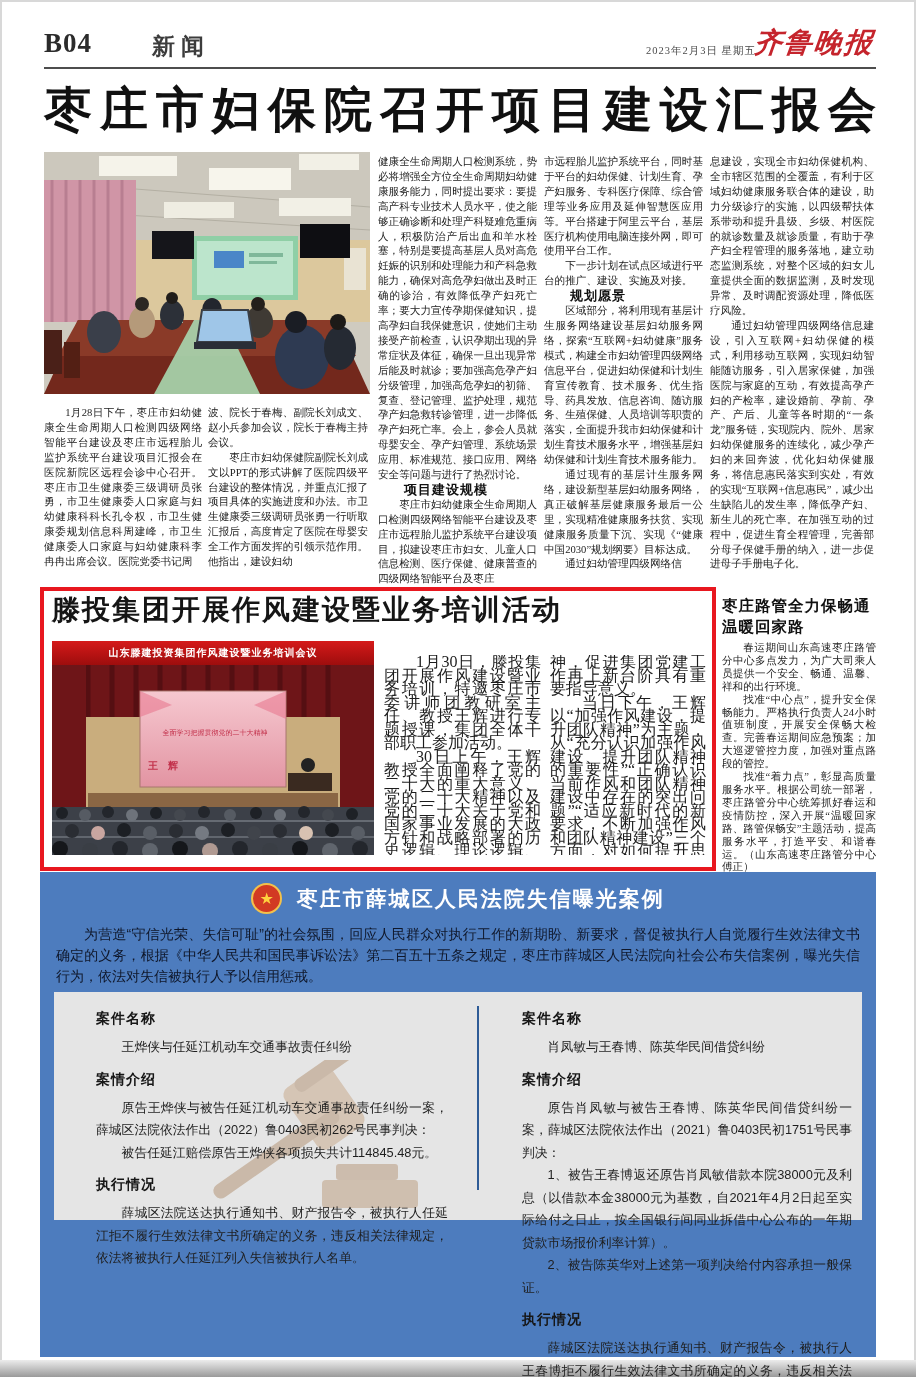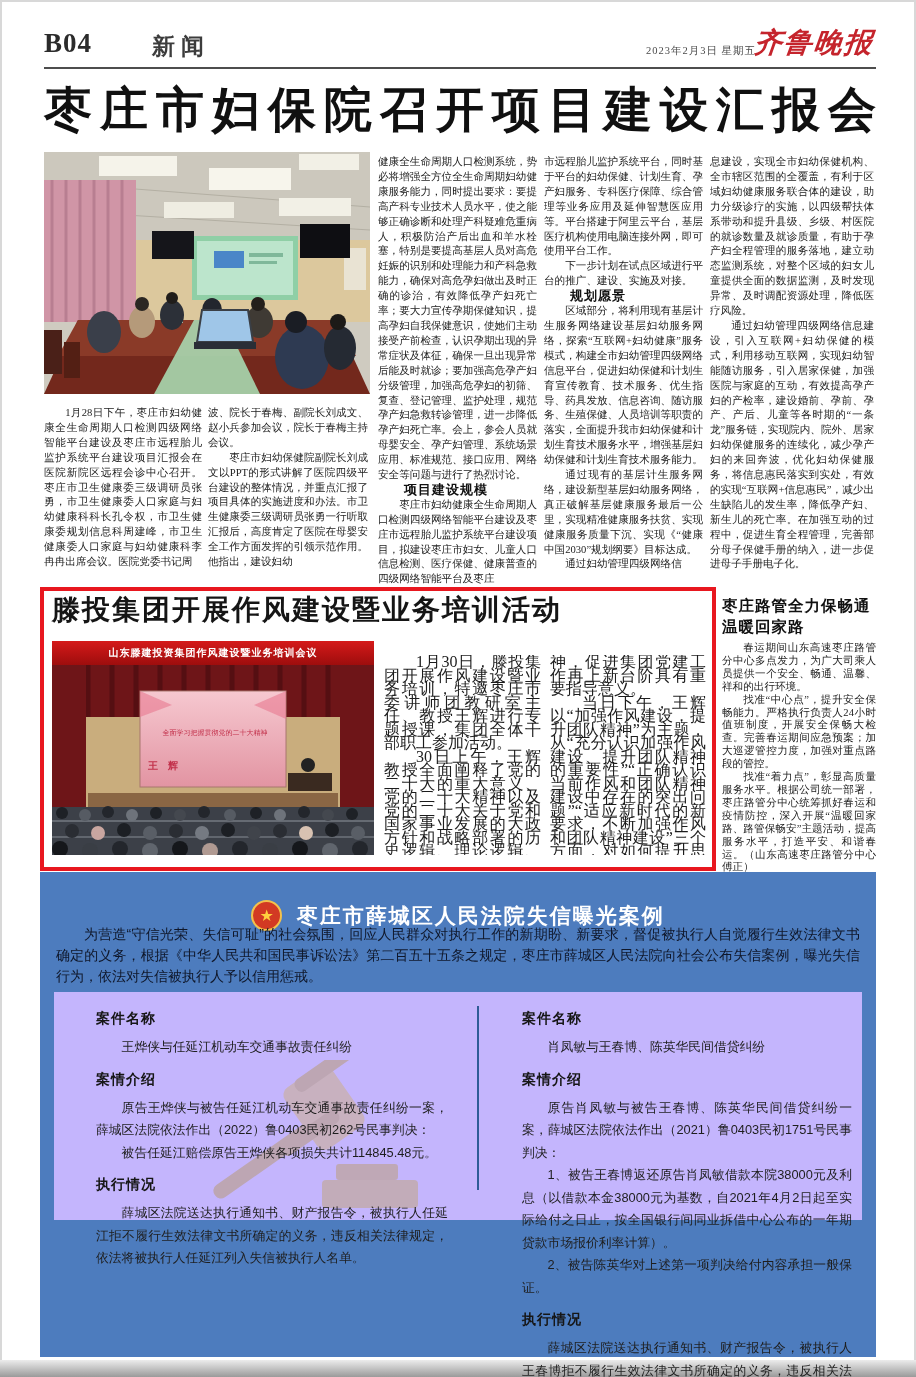--- a/index.html
+++ b/index.html
@@ -47,28 +47,28 @@
   .a2cb{left:506px;width:156px;}
   .byline{margin-left:10px;white-space:nowrap;}
   
   .sidebar{position:absolute;left:722px;top:595px;width:154px;}
   .sb-title{margin:0;font-size:15.5px;line-height:21px;font-weight:bold;color:#111;letter-spacing:1px;}
   .sb-body{margin-top:5px;font-size:10.6px;line-height:12.9px;text-align:justify;}
   .sb-body p{margin:0;text-indent:2em;}
   
   .court{position:absolute;left:40px;top:872px;width:836px;height:485px;background:#4d7cbe;
          font-family:"Liberation Sans","DejaVu Sans",sans-serif;}
-  .court-titlebar{position:absolute;left:0;right:0;top:28px;text-align:center;}
+  .court-titlebar{position:absolute;left:0;right:0;top:11px;text-align:center;}
   .emblem{display:inline-block;width:27px;height:27px;border-radius:50%;background:#d23a23;
           border:2px solid #f3c14b;color:#ffd23e;font-size:16px;line-height:27px;text-align:center;
           vertical-align:middle;margin-right:10px;}
   .court-title{display:inline-block;vertical-align:middle;color:#fff;font-size:21px;font-weight:bold;letter-spacing:2px;}
   .court-intro{position:absolute;left:16px;right:16px;top:52px;margin:0;color:#0f172a;font-size:14px;
                line-height:21px;text-align:justify;text-indent:2em;}
-  .panel{position:absolute;left:14px;top:120px;width:808px;height:228px;background:#c4b5fd;}
+  .panel{position:absolute;left:14px;top:120px;width:808px;height:228px;background:#e5e5e5;}
   .cdivider{position:absolute;left:423px;top:14px;bottom:30px;width:2px;background:#2e5b96;}
   .ccase{position:absolute;top:6px;color:#1e1e1e;z-index:2;}
   .ccaseL{left:42px;width:352px;}
   .ccaseR{left:468px;width:330px;}
   .clabel{margin:12px 0 8px;font-size:14px;font-weight:bold;color:#161616;letter-spacing:1px;}
   .ccase p.cp{margin:0;font-size:12.8px;line-height:22.5px;text-align:justify;text-indent:2em;}
   .gavel{position:absolute;left:150px;bottom:0px;z-index:1;opacity:.6;}
   
   .bottom-bar{position:absolute;left:0;top:1360px;width:916px;height:17px;
               background:linear-gradient(#ececec,#9a9a9a);}

